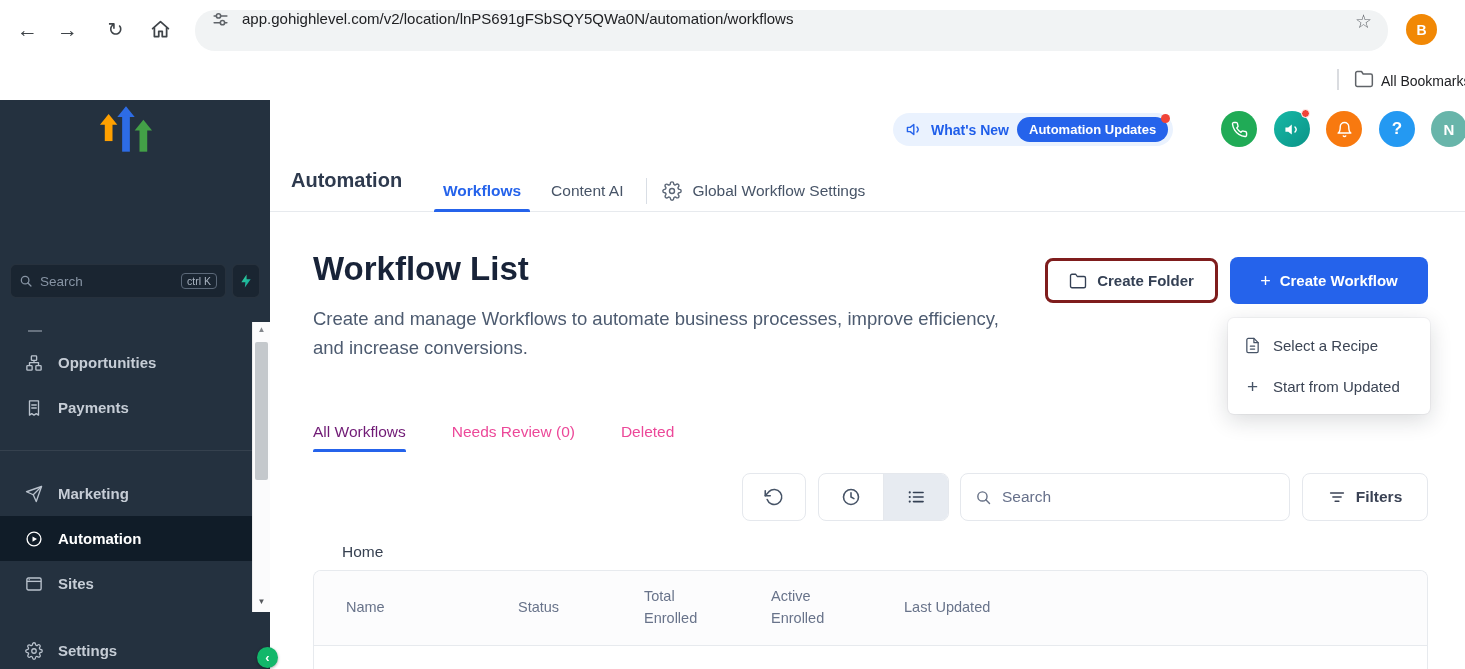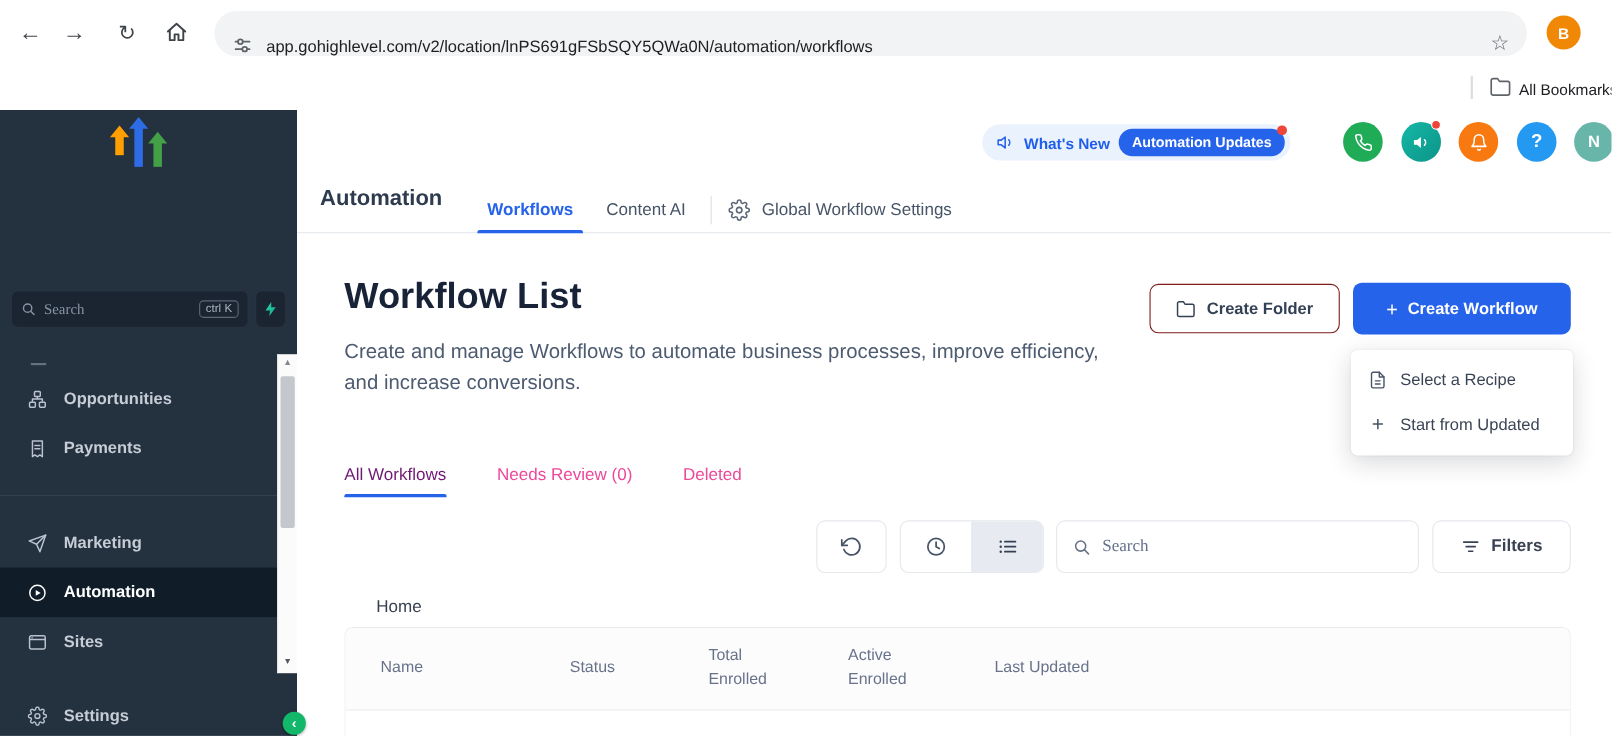--- a/index.html
+++ b/index.html
@@ -1,29 +1,29 @@
 <!DOCTYPE html>
 <html><head>
 <meta charset="utf-8">
 <style>
 *{margin:0;padding:0;box-sizing:border-box}
 html,body{width:1465px;height:669px;overflow:hidden;background:#fff;font-family:"Liberation Sans",sans-serif}
 .screen{position:relative;width:1465px;height:669px}
 svg{display:block}
 button{font-family:inherit;border:0;background:none;cursor:pointer}
-input{font-family:Liberation Serif, serif}
+input{font-family:Liberation Sans, sans-serif}
 
 
 .chrome{position:absolute;left:0;top:0;width:1465px;height:100px;background:#fff}
 .navicon{position:absolute;top:13px;width:33px;height:33px;display:flex;align-items:center;justify-content:center;font-size:21px;color:#3f4449;border-radius:50%}
 .nav-back{left:11px}
 .nav-fwd{left:51px}
 .nav-reload{left:99px;font-size:19px}
 .nav-home{left:144px}
-.addressbar{position:absolute;left:195px;top:10px;width:1193px;height:41px;background:#f1f3f4;border-radius:20px;display:flex;align-items:flex-end;padding:0 16px;gap:12px}
+.addressbar{position:absolute;left:195px;top:10px;width:1193px;height:41px;background:#f1f3f4;border-radius:20px;display:flex;align-items:flex-start;padding:0 16px;gap:12px}
 .url{flex:1;font-size:15px;color:#202124;white-space:nowrap;overflow:hidden}
 .star{font-size:19px;color:#5f6368;cursor:pointer}
 .profile-b{position:absolute;left:1406px;top:14px;width:31px;height:31px;border-radius:50%;background:#f18805;color:#fff;font-size:14px;font-weight:700;display:flex;align-items:center;justify-content:center;cursor:pointer}
 .bookmarks-row{position:absolute;left:0;top:60px;width:1465px;height:40px;background:#fff}
 .bm-sep{position:absolute;left:1337px;top:9px;width:2px;height:21px;background:#dadce0}
 .bm-folder{position:absolute;left:1354px;top:9px;color:#5f6368;cursor:pointer}
 .bm-label{position:absolute;left:1381px;top:13px;font-size:14px;color:#202124;white-space:nowrap;cursor:pointer}
 
 
 .sidebar{position:absolute;left:0;top:100px;width:270px;height:569px;background:#24313f;color:#cfd6de}
@@ -73,21 +73,21 @@
 .ptab{position:relative;height:42px;display:flex;align-items:center;padding:0 9px;font-size:15.5px;color:#475467;cursor:pointer;white-space:nowrap}
 .ptab.t2{margin-left:12px}
 .ptab.active{color:#2563eb;font-weight:700}
 .ptab.active::after{content:"";position:absolute;left:0;bottom:0;width:100%;height:3px;background:#2563eb;border-radius:2px 2px 0 0}
 .pt-sep{width:1px;height:26px;background:#d9dee5;margin-left:14px}
 .gws{display:flex;align-items:center;gap:10px;margin-left:15px;font-size:15.5px;color:#475467;cursor:pointer;white-space:nowrap}
 .gws .ic{color:#5b6676}
 
 .h1{position:absolute;left:43px;top:150px;font-size:33px;font-weight:700;color:#182338}
 .desc{position:absolute;left:43px;top:205px;width:705px;font-size:18.5px;line-height:1.55;color:#4d5b70}
-.btn-folder{position:absolute;left:775px;top:158px;width:173px;height:45px;background:#fff;border:1px solid #7f1d1d;border-radius:8px;display:flex;align-items:center;justify-content:center;gap:10px;font-size:15px;font-weight:600;color:#344054}
+.btn-folder{position:absolute;left:775px;top:158px;width:173px;height:45px;background:#fff;border:3px solid #7f1d1d;border-radius:8px;display:flex;align-items:center;justify-content:center;gap:10px;font-size:15px;font-weight:600;color:#344054}
 .btn-create{position:absolute;left:960px;top:157px;width:198px;height:47px;background:#2563eb;border-radius:8px;display:flex;align-items:center;justify-content:center;gap:9px;font-size:15px;font-weight:600;color:#fff}
 .btn-create .plus{font-size:18px;font-weight:400;line-height:1}
 .dropdown{position:absolute;left:958px;top:218px;width:202px;background:#fff;border-radius:6px;box-shadow:0 6px 22px rgba(16,24,40,.16),0 0 0 1px rgba(16,24,40,.04);padding:7px 0;z-index:5}
 .dd-item{height:41px;display:flex;align-items:center;padding:0 16px;gap:12px;font-size:15px;color:#3b4454;cursor:pointer}
 .dd-item .ic{width:17px;color:#475467;flex:none}
 .dd-plus{font-size:19px;color:#475467;width:17px;text-align:center;line-height:1}
 
 .wf-tabs{position:absolute;left:43px;top:312px;height:40px;display:flex}
 .wtab{position:relative;height:40px;display:flex;align-items:center;margin-right:46px;font-size:15.5px;color:#ec4899;cursor:pointer;white-space:nowrap}
 .wtab.active{color:#701a75;font-weight:400}

